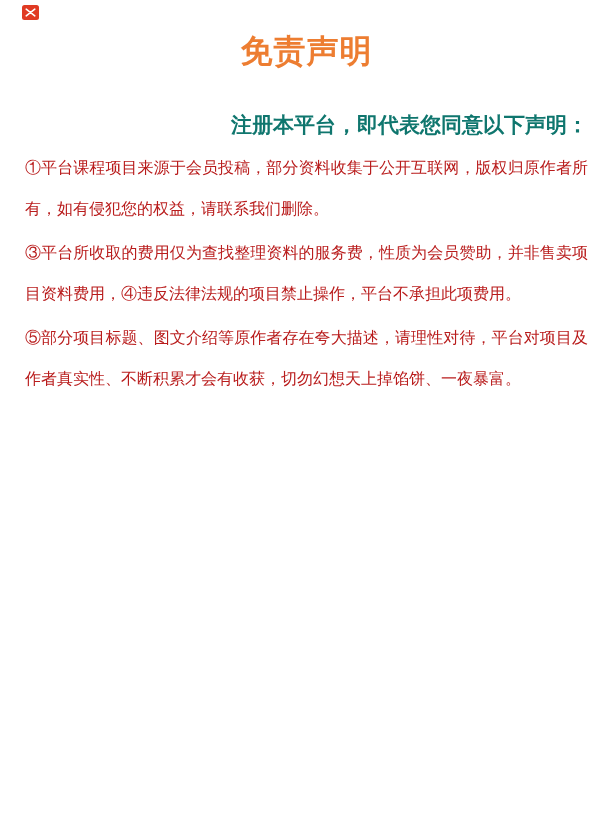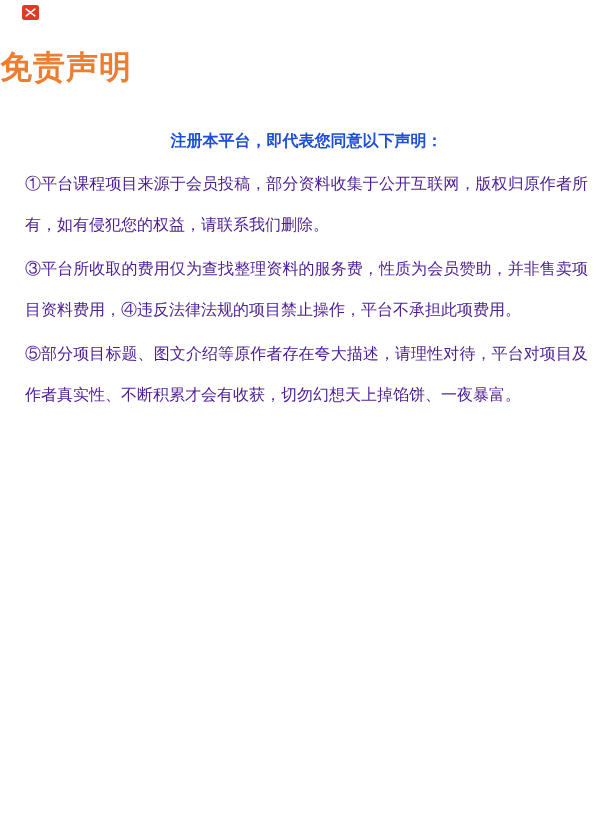--- a/index.html
+++ b/index.html
@@ -18,44 +18,44 @@
   .corner-seal {
     position: absolute;
     left: 22px;
     top: 5px;
     width: 17px;
     height: 15px;
     display: block;
   }
   h1.doc-title {
     margin: 0 0 32px 0;
-    padding-top: 46px;
-    text-align: left;
+    padding-top: 30px;
+    text-align: center;
     font-size: 32px;
     line-height: 42px;
     font-weight: bold;
     color: #ED7D31;
     letter-spacing: 1px;
   }
   .content {
     padding: 0 25px;
   }
   p.intro-line {
     margin: 0 0 2px 0;
-    font-size: 16px;
+    font-size: 21px;
     line-height: 41px;
     font-weight: bold;
-    color: #1d4ed8;
-    text-align: center;
+    color: #0f766e;
+    text-align: right;
   }
   p.disclaimer-paragraph {
     margin: 0 0 3px 0;
     font-size: 16px;
     line-height: 41px;
-    color: #4c1d95;
+    color: #b91c1c;
     text-align: justify;
     text-justify: inter-ideograph;
     word-break: break-all;
   }
 </style>
 </head>
 <body>
 
 <div class="page">
 

